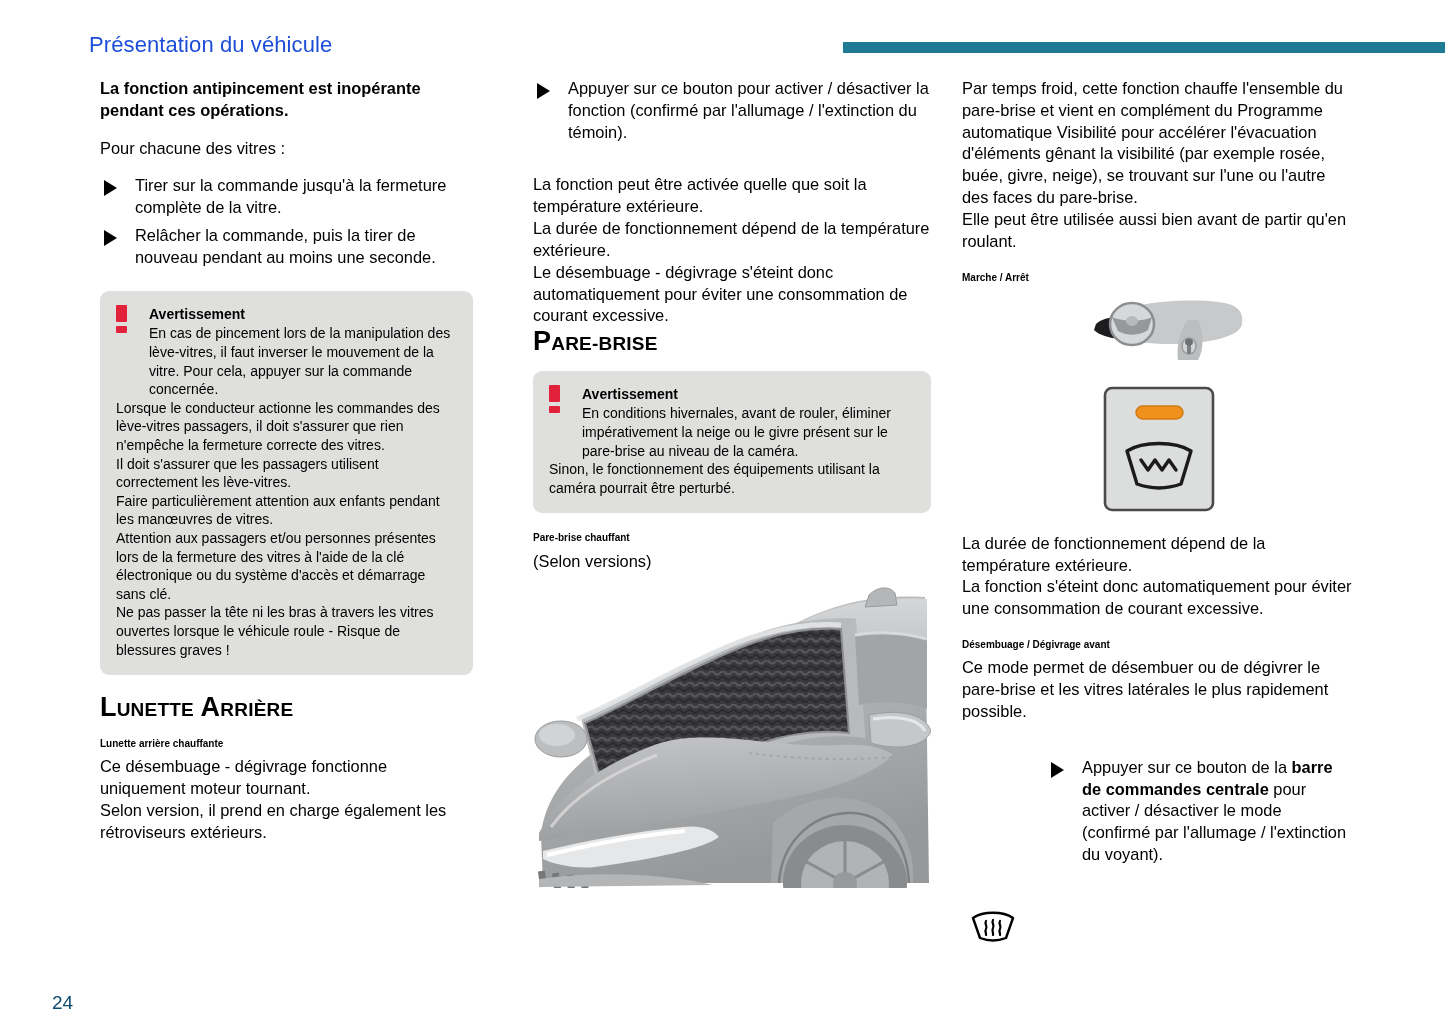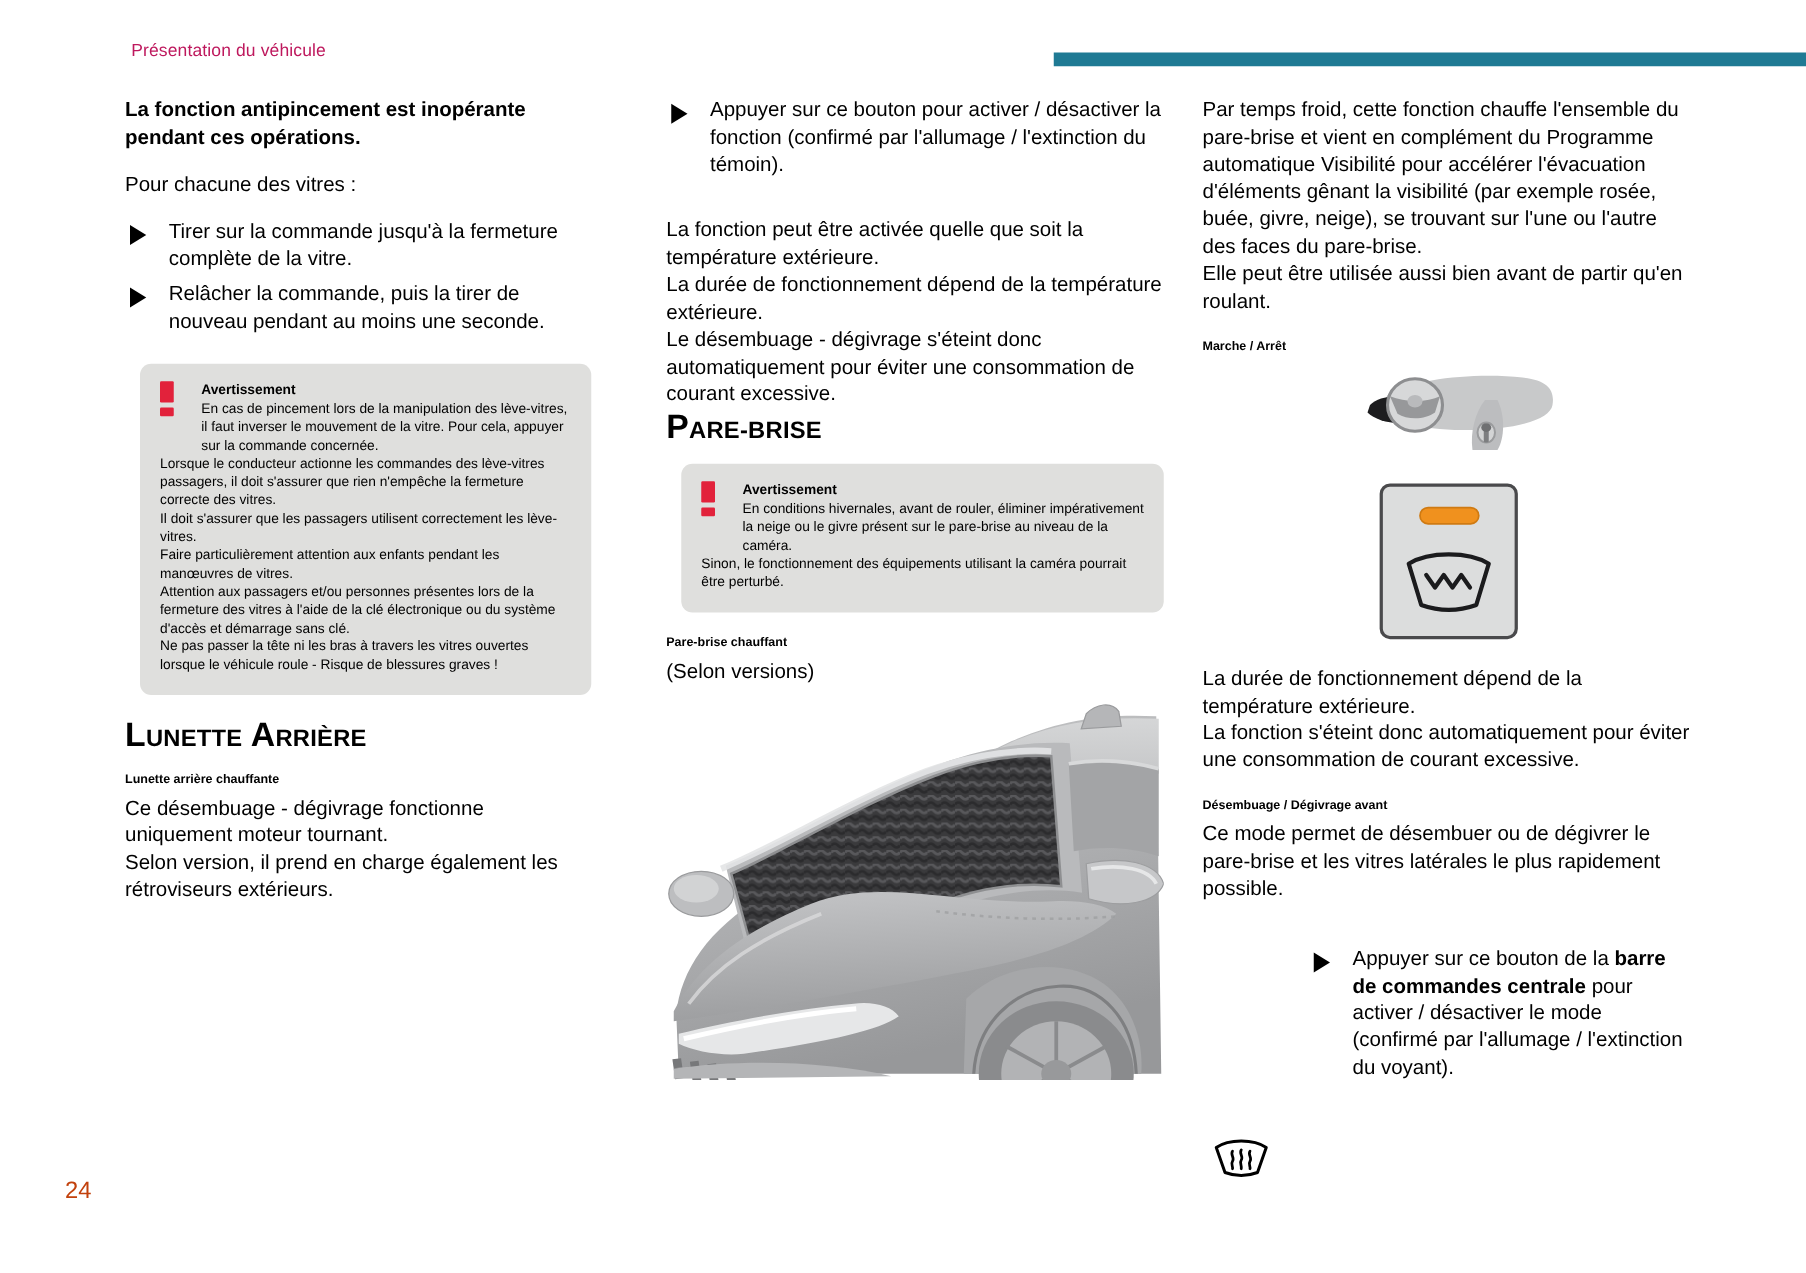--- a/index.html
+++ b/index.html
@@ -20,23 +20,23 @@
   }
 
   
   .header {
     position: absolute;
     left: 0; top: 0;
     width: 1445px; height: 62px;
   }
   .header-title {
     position: absolute;
-    left: 105px; top: 32px;
-    font-size: 14px;
-    color: #be185d;
+    left: 89px; top: 32px;
+    font-size: 22px;
+    color: #1d4ed8;
     letter-spacing: .1px;
     white-space: nowrap;
   }
   .header-rule {
     position: absolute;
     left: 843px; top: 42px;
     width: 602px; height: 11px;
     background: #1f7a94;
   }
 
@@ -86,22 +86,22 @@
     font-size: 10px;
     margin: 0 0 6px 0;
   }
 
   
   .warnbox {
     position: relative;
     background: #dfdfdd;
     border-radius: 9px;
     padding: 14px 16px 16px 16px;
-    margin: 0 0 18px 12px;
-    font-size: 11px;
+    margin: 0 0 18px 0;
+    font-size: 14px;
     line-height: 1.33;
   }
   .warn-head {
     font-weight: bold;
     padding-left: 33px;
     margin-bottom: 1px;
   }
   .bang {
     position: absolute;
     left: 16px; top: 14px;
@@ -154,23 +154,23 @@
   }
   .icon-block .txt {
     margin-left: 85px;
     position: relative;
     padding-left: 35px;
   }
 
   
   .pagenum {
     position: absolute;
-    left: 52px; top: 942px;
+    left: 52px; top: 992px;
     font-size: 19px;
-    color: #c2410c;
+    color: #0c4a6e;
     font-weight: normal;
   }
 </style>
 </head>
 <body>
 
 <div class="page">
 
   <div class="header">
     <div class="header-title">Présentation du véhicule</div>

